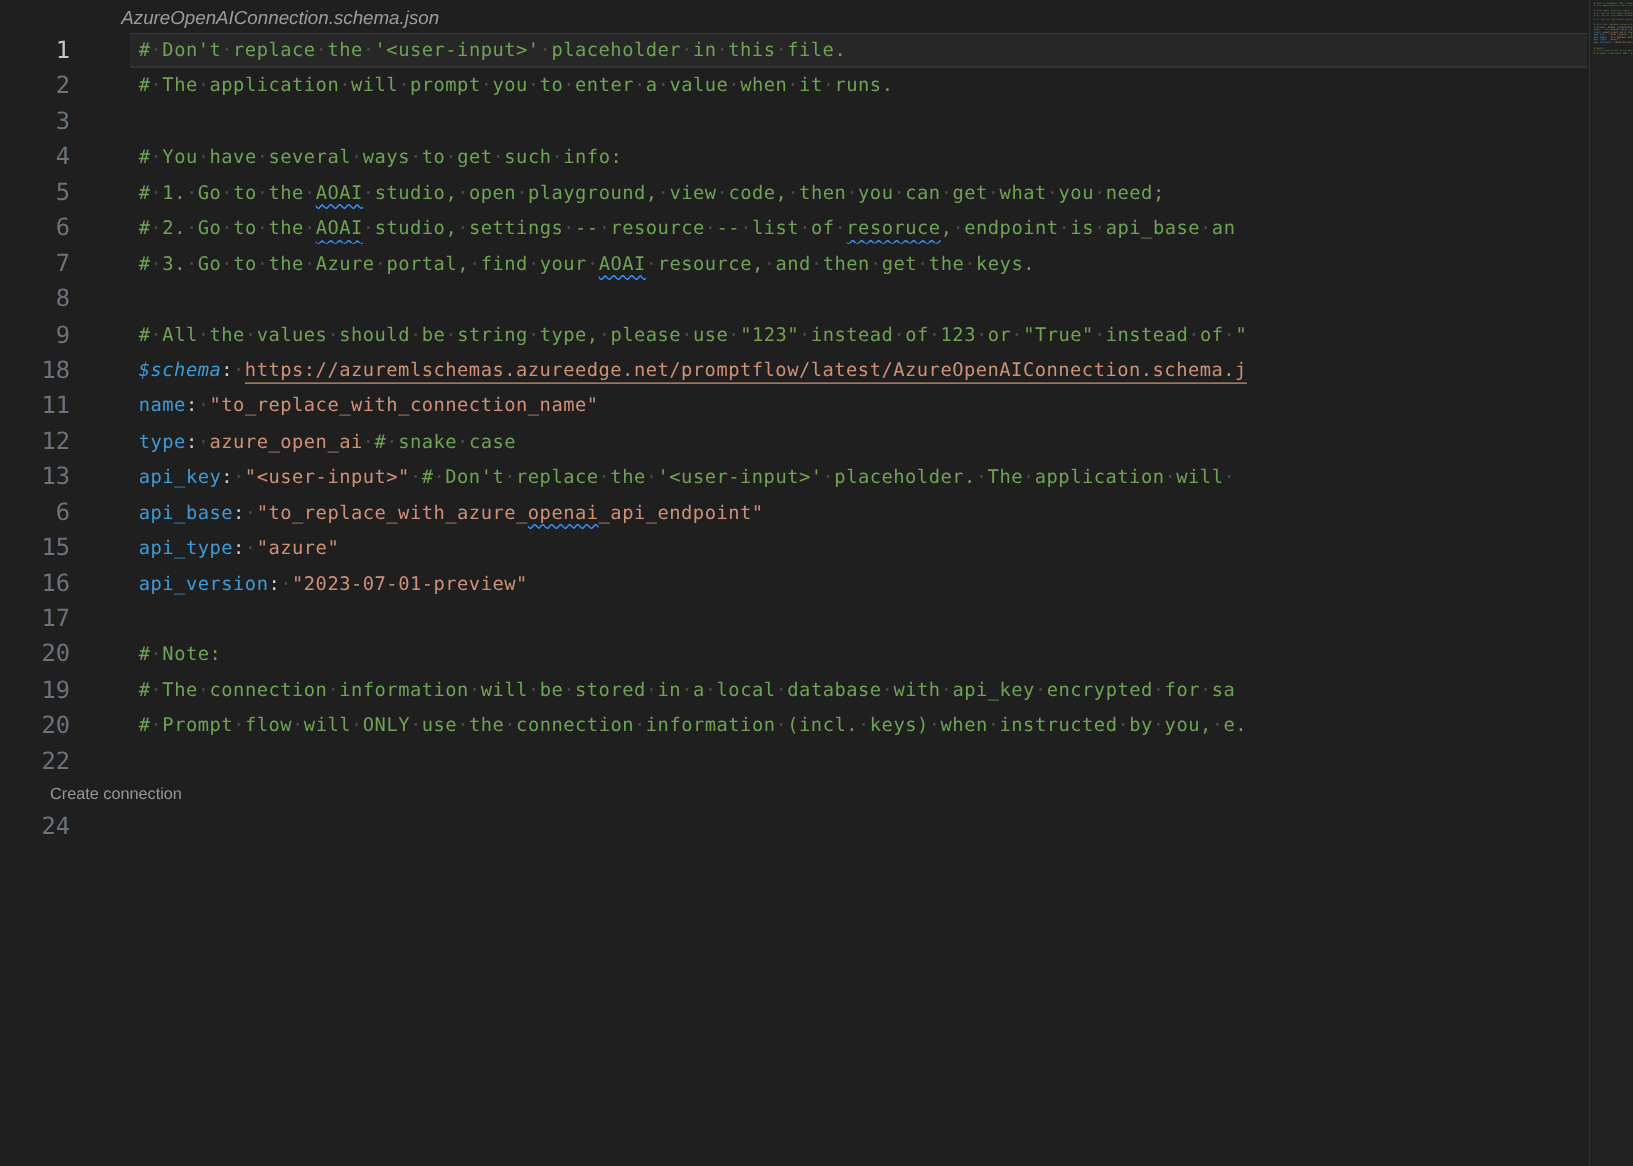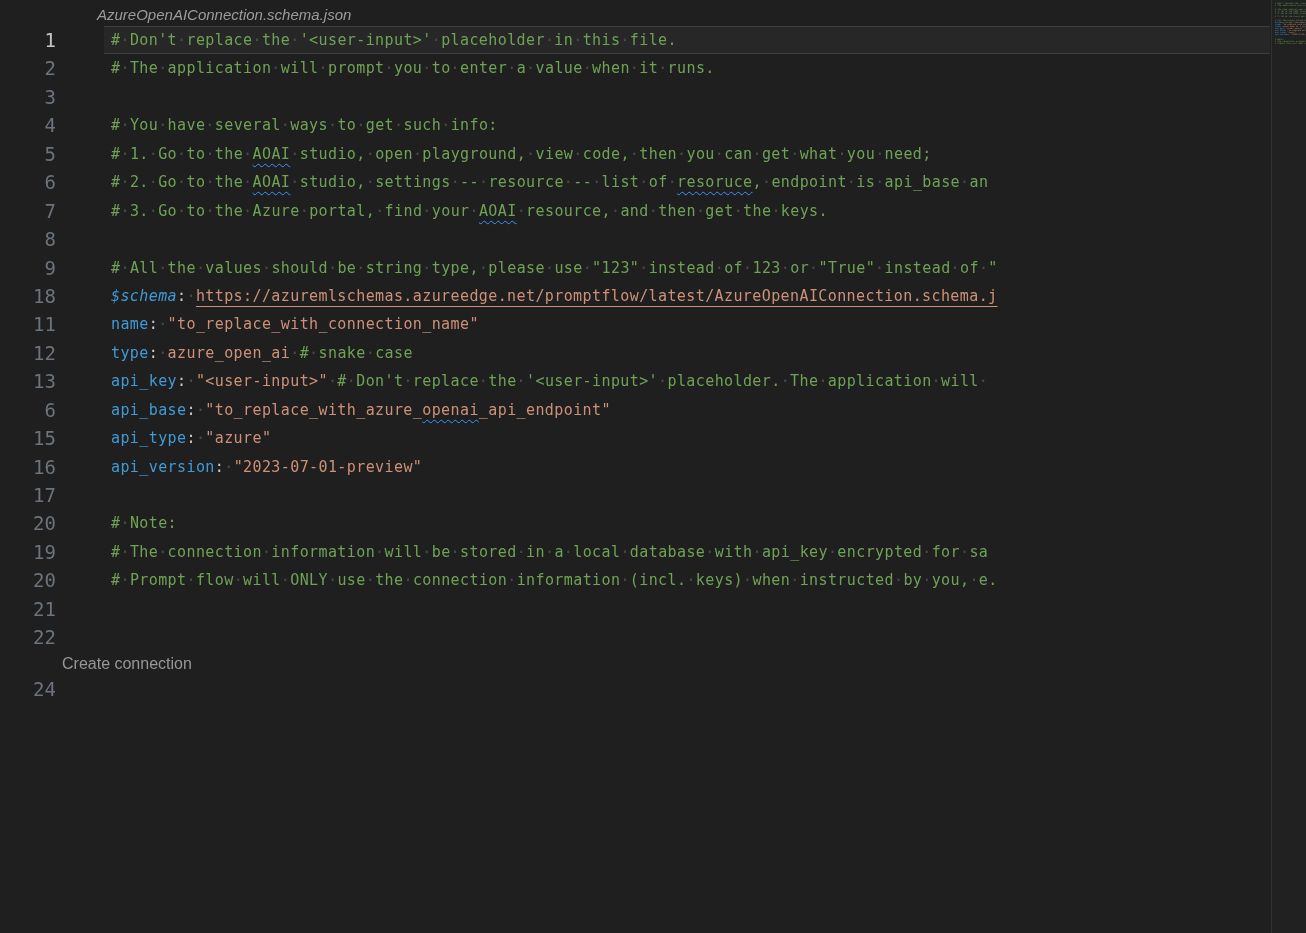--- a/index.html
+++ b/index.html
@@ -15,22 +15,22 @@
   .row.active .code{background:#272727;box-shadow:inset 0 1px 0 #3e3e3e, inset 0 -1px 0 #3e3e3e;}
   .seg-comment{color:#6ea355;}
   .seg-key{color:#3f9bd8;}
   .seg-key-italic{color:#3f9bd8;font-style:italic;text-align:right;}
   .seg-string{color:#ce9178;}
   .seg-punct{color:#cccccc;}
   .seg-link{color:#ce9178;text-decoration:underline;text-underline-offset:5px;text-decoration-thickness:1px;}
   .sq{text-decoration-line:underline;text-decoration-style:wavy;text-decoration-color:#3794ff;
     text-decoration-thickness:1px;text-underline-offset:4px;}
   .wsdot{color:#4a4c4b;}
-  .codelens-row{height:23.5px;line-height:23.5px;padding-left:62px;
-    font-family:"Liberation Sans",sans-serif;font-size:16px;}
+  .codelens-row{height:23.5px;line-height:23.5px;padding-left:40px;
+    font-family:"Liberation Sans",sans-serif;font-size:13px;}
   .codelens-link{color:#979797;cursor:pointer;}
   .minimap{position:absolute;top:0;right:0;width:35px;height:100%;border-left:1px solid #303131;
     background:#212121;overflow:hidden;padding:2px 0 0 3px;box-sizing:border-box;}
   .mini-row{height:2.1px;line-height:2.1px;font-size:2.05px;white-space:pre;overflow:hidden;
     font-family:"DejaVu Sans Mono",monospace;}
 </style>
 </head>
 <body>
 
 <div class="editor">
@@ -110,24 +110,20 @@
       </div>
       <div class="row">
         <div class="gutter">19</div>
         <div class="code"><span class="seg-comment">#<span class="wsdot">·</span>The<span class="wsdot">·</span>connection<span class="wsdot">·</span>information<span class="wsdot">·</span>will<span class="wsdot">·</span>be<span class="wsdot">·</span>stored<span class="wsdot">·</span>in<span class="wsdot">·</span>a<span class="wsdot">·</span>local<span class="wsdot">·</span>database<span class="wsdot">·</span>with<span class="wsdot">·</span>api_key<span class="wsdot">·</span>encrypted<span class="wsdot">·</span>for<span class="wsdot">·</span>sa</span></div>
       </div>
       <div class="row">
         <div class="gutter">20</div>
         <div class="code"><span class="seg-comment">#<span class="wsdot">·</span>Prompt<span class="wsdot">·</span>flow<span class="wsdot">·</span>will<span class="wsdot">·</span>ONLY<span class="wsdot">·</span>use<span class="wsdot">·</span>the<span class="wsdot">·</span>connection<span class="wsdot">·</span>information<span class="wsdot">·</span>(incl.<span class="wsdot">·</span>keys)<span class="wsdot">·</span>when<span class="wsdot">·</span>instructed<span class="wsdot">·</span>by<span class="wsdot">·</span>you,<span class="wsdot">·</span>e.</span></div>
       </div>
       <div class="row">
-        <div class="gutter">21</div>
-        <div class="code"></div>
-      </div>
-      <div class="row">
         <div class="gutter">22</div>
         <div class="code"></div>
       </div>
       <div class="codelens-row"><span class="codelens-link">Create connection</span></div>
       <div class="row">
         <div class="gutter">24</div>
         <div class="code"></div>
       </div>
     </div>
   <div class="minimap" id="minimap">

